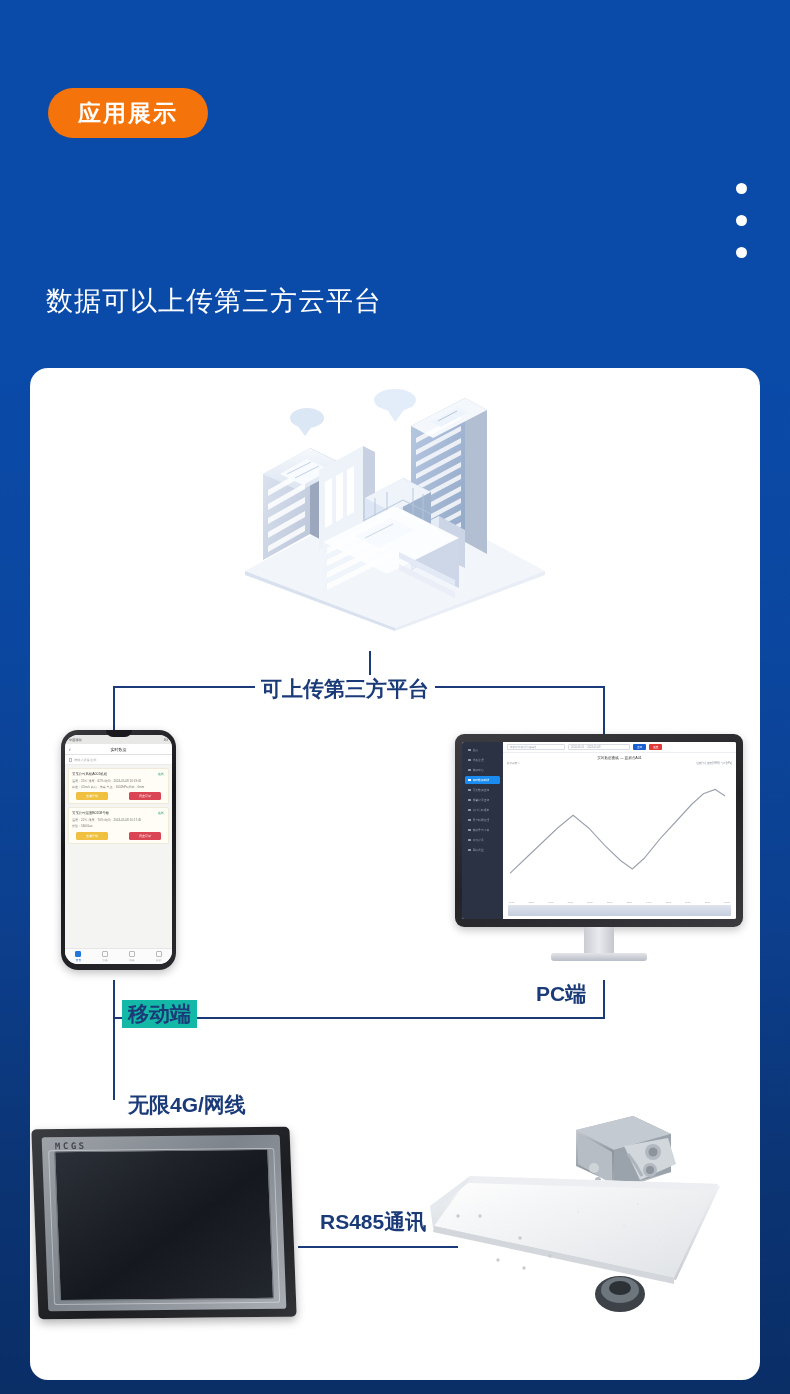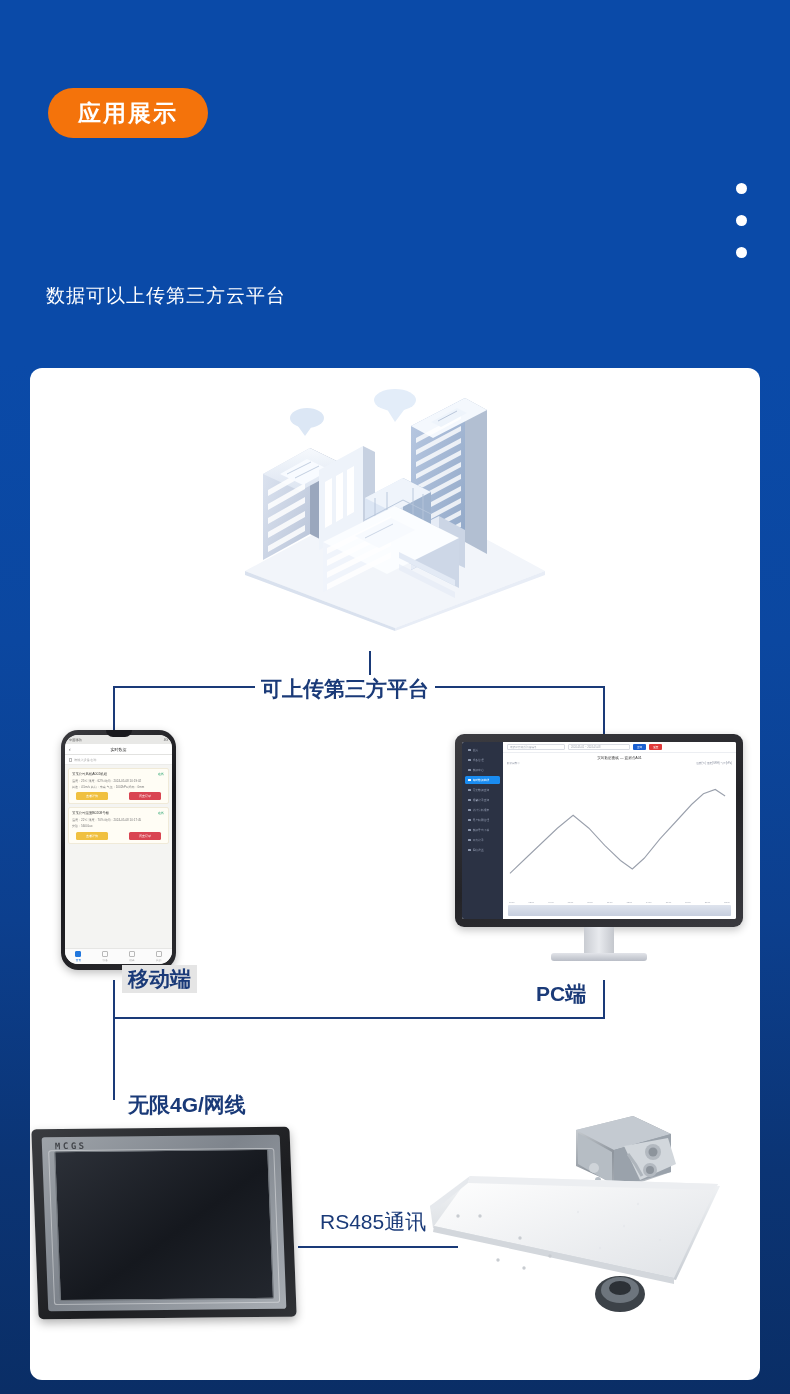--- a/index.html
+++ b/index.html
@@ -20,31 +20,31 @@
     display:flex; align-items:center; justify-content:center;
     color:#ffffff; font-size:23px; font-weight:bold; letter-spacing:2px;
   }
   .hero-title {
     position:absolute; left:44px; top:166px;
     color:#ffffff; font-size:72px; font-weight:bold;
     letter-spacing:4px; line-height:1; white-space:nowrap;
   }
   .hero-sub {
     position:absolute; left:46px; top:283px;
-    color:#ffffff; font-size:19px; letter-spacing:1px; white-space:nowrap;
+    color:#ffffff; font-size:27px; letter-spacing:1px; white-space:nowrap;
   }
   .dots { position:absolute; left:736px; top:183px; width:14px; height:74px; }
   .dots i { display:block; width:11px; height:11px; border-radius:50%; background:#ffffff; margin-bottom:21px; }
   .dots i:last-child { margin-bottom:0; }
 
   
   .card {
     position:absolute; left:30px; top:368px;
     width:730px; height:1012px;
-    background:#ffffff; border-radius:12px;
+    background:#ffffff; border-radius:18px;
     overflow:hidden;
   }
 
   
   .city { position:absolute; left:205px; top:10px; width:320px; height:255px; }
   .city svg { width:100%; height:100%; display:block; }
 
   
   .conn { position:absolute; background:#1a3a78; }
   .stem1 { left:339px; top:283px; width:2px; height:36px; }
@@ -56,39 +56,39 @@
     position:absolute; left:0px; top:307px; width:660px;
     text-align:center; color:#1a3a78; font-size:21px; font-weight:bold;
     background:#ffffff; padding:0 6px; width:auto; left:225px; top:307px;
   }
 
   .bracket2-l { left:83px; top:612px; width:2px; height:120px; }
   .bracket2-h { left:83px; top:649px; width:492px; height:2px; }
   .bracket2-r { left:573px; top:612px; width:2px; height:39px; }
 
   .label-mobile {
-    position:absolute; left:92px; top:597px;
+    position:absolute; left:92px; top:632px;
     color:#1a3a78; font-size:21px; font-weight:bold;
-    background:#e5e5e5; padding:0 6px;
+    background:#14b8a6; padding:0 6px;
   }
   .label-pc {
     position:absolute; left:500px; top:612px;
     color:#1a3a78; font-size:21px; font-weight:bold;
     background:#ffffff; padding:0 6px; text-align:left;
   }
   .label-4g {
     position:absolute; left:92px; top:723px;
     color:#1a3a78; font-size:21px; font-weight:bold;
     background:#ffffff; padding:0 6px;
   }
 
   .rs485-line { left:268px; top:878px; width:160px; height:2px; }
   .label-rs485 {
     position:absolute; left:290px; top:840px;
-    color:#1a3a78; font-size:21px; font-weight:normal;
+    color:#1a3a78; font-size:21px; font-weight:bold;
   }
 
   
   .phone {
     position:absolute; left:31px; top:362px;
     width:115px; height:240px;
     background:linear-gradient(150deg,#3a3a3e,#16161a 40%,#2a2a2e);
     border-radius:17px;
     padding:5px 4px 6px 4px;
     box-shadow:0 3px 8px rgba(0,0,0,.25);

